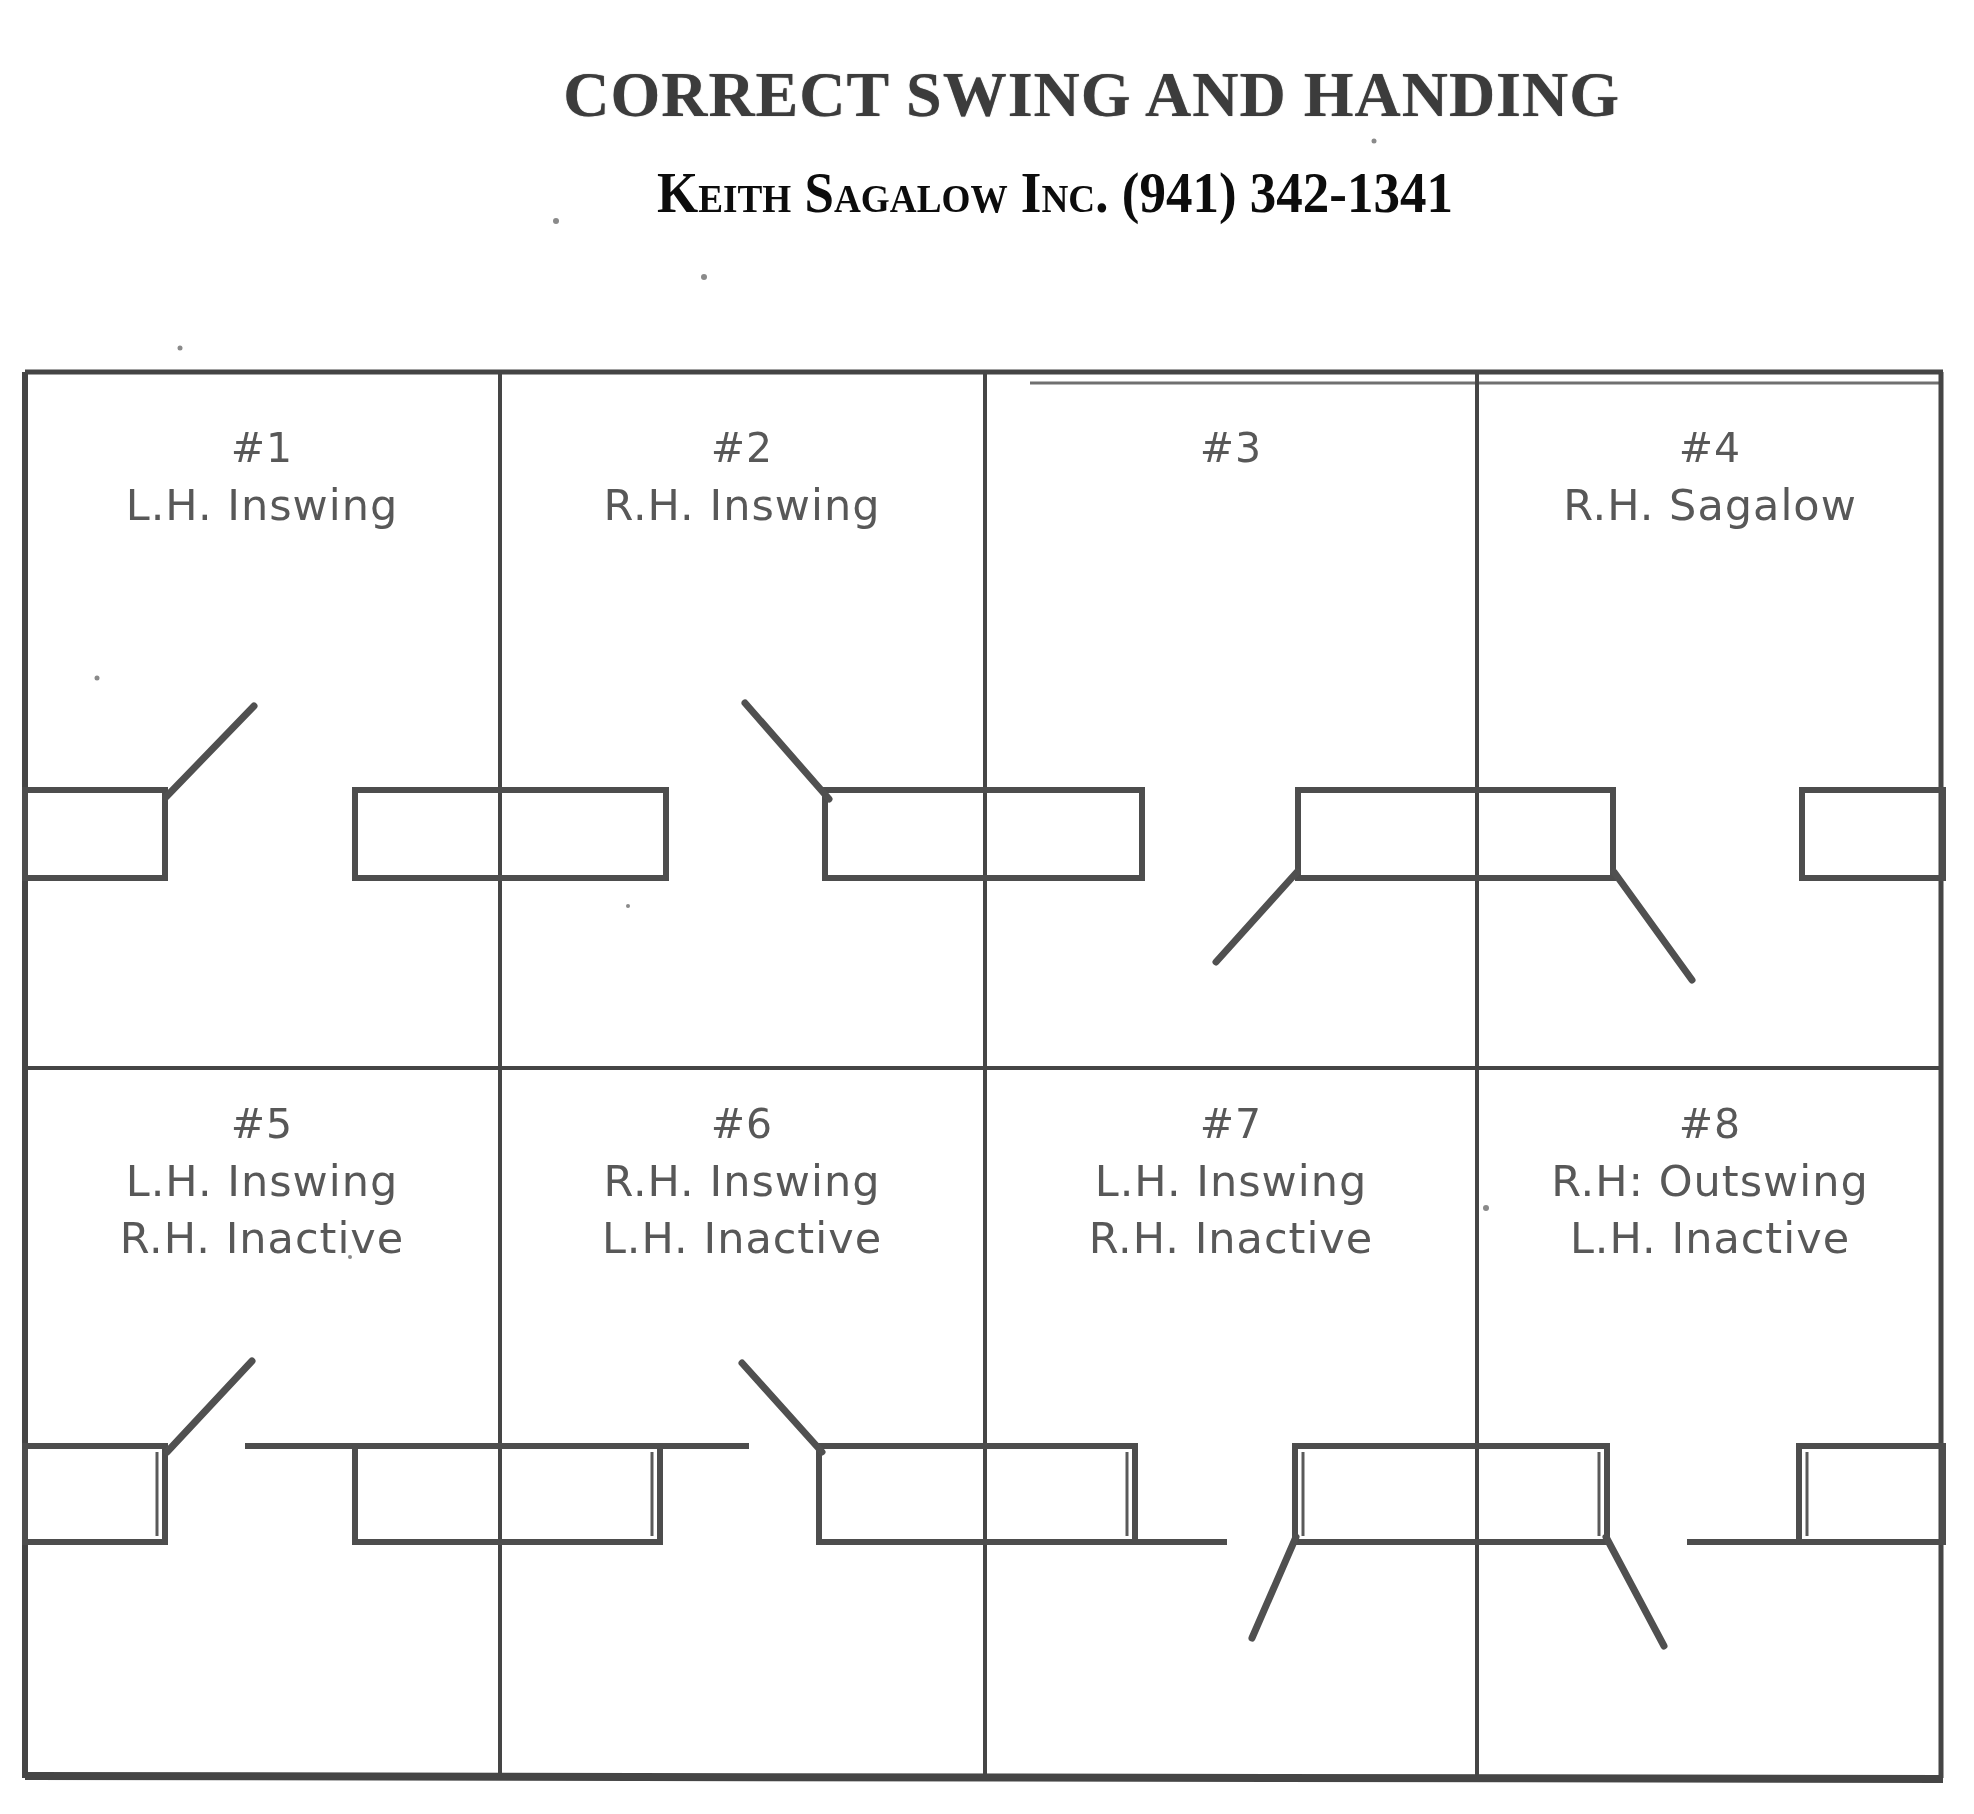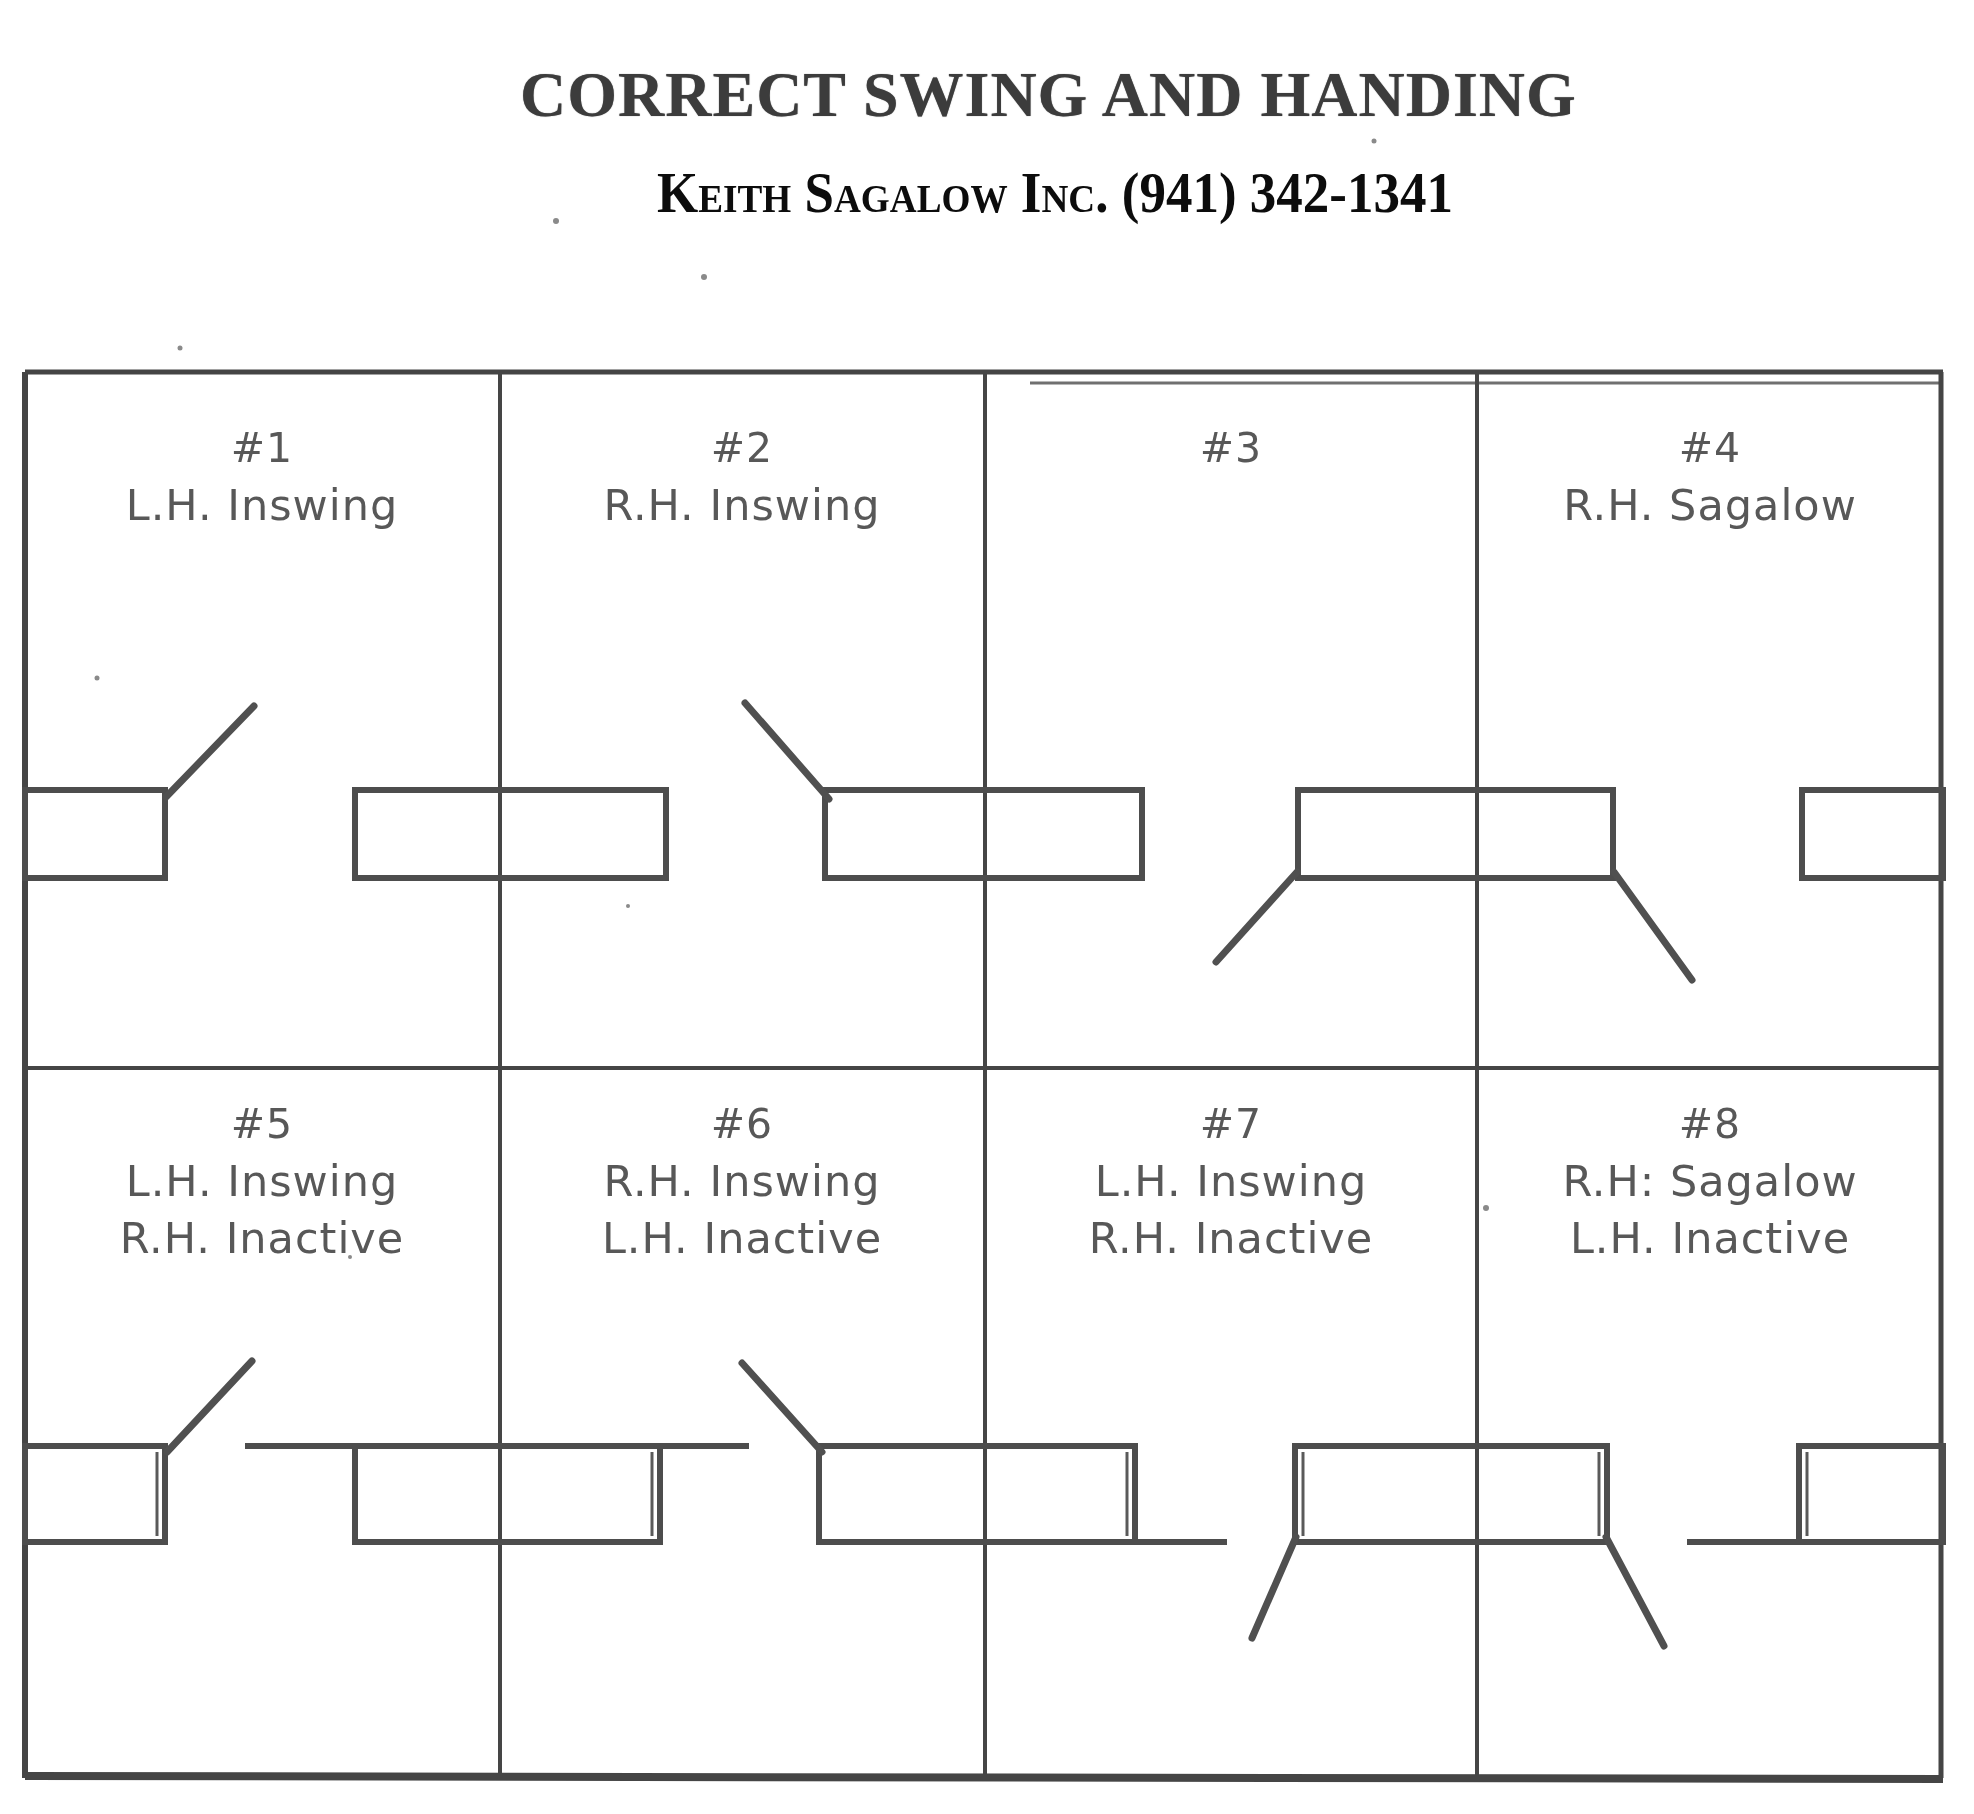--- a/index.html
+++ b/index.html
@@ -5,21 +5,21 @@
   html,body{margin:0;padding:0;background:#ffffff;}
   .sheet{
     position:relative;
     width:1974px;height:1814px;
     background:#ffffff;
     font-family:"DejaVu Sans",sans-serif;
     overflow:hidden;
   }
   .doc-title{
     position:absolute;top:58px;left:520px;width:1100px;
-    text-align:left;white-space:nowrap;
+    text-align:right;white-space:nowrap;
     font-family:"Liberation Serif",serif;
     font-weight:bold;font-size:64px;letter-spacing:1px;
     color:#3c3c3c;
     text-shadow:0 0 1px #777;
   }
   .doc-subtitle{
     position:absolute;top:160px;left:585px;width:940px;
     text-align:center;white-space:nowrap;
     font-family:"Liberation Serif",serif;
     font-weight:bold;font-variant:small-caps;
@@ -148,17 +148,17 @@
     <div class="swing">R.H. Inswing</div>
     <div class="inactive">L.H. Inactive</div>
   </div>
   <div class="cell-label row2 c3">
     <div class="num">#7</div>
     <div class="swing">L.H. Inswing</div>
     <div class="inactive">R.H. Inactive</div>
   </div>
   <div class="cell-label row2 c4">
     <div class="num">#8</div>
-    <div class="swing">R.H: Sagalow</div>
+    <div class="swing">R.H: Outswing</div>
     <div class="inactive">L.H. Inactive</div>
   </div>
 
 </div>
 
 </body></html>

